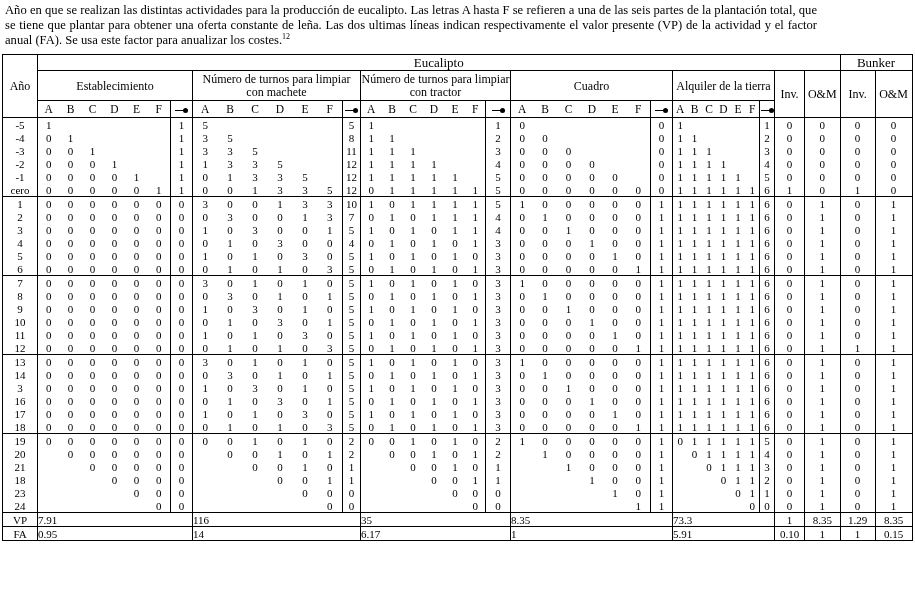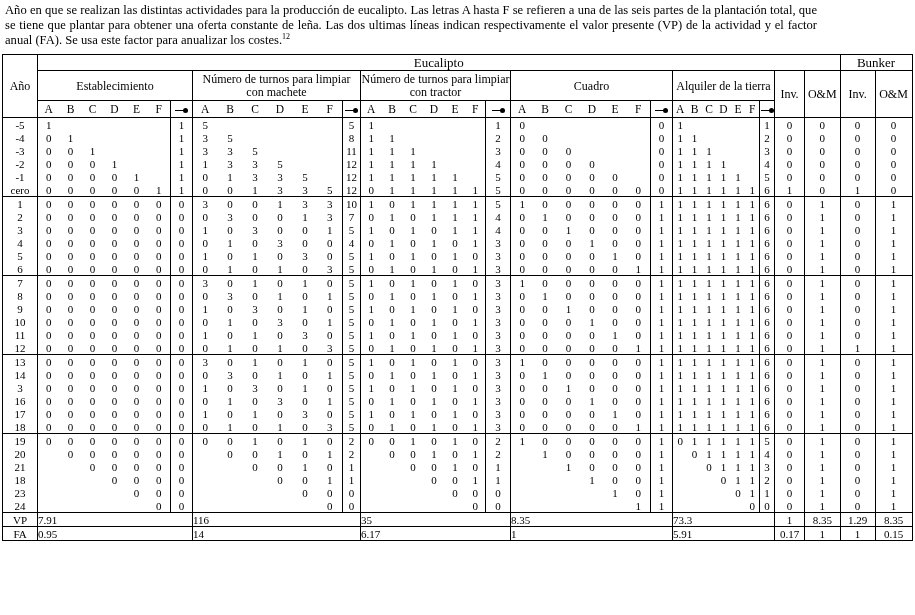--- a/index.html
+++ b/index.html
@@ -1405,20 +1405,20 @@
           <td class="bl">1.29</td>
           <td class="bl">8.35</td>
         </tr>
         <tr>
           <td class="br">FA</td>
           <td class="vp bl br" colspan="7">0.95</td>
           <td class="vp bl br" colspan="7">14</td>
           <td class="vp bl br" colspan="7">6.17</td>
           <td class="vp bl br" colspan="7">1</td>
           <td class="vp bl br" colspan="7">5.91</td>
-          <td class="bl">0.17</td>
+          <td class="bl">0.10</td>
           <td class="bl">1</td>
           <td class="bl">1</td>
           <td class="bl">0.15</td>
         </tr>
       </tbody>
   </table>
 </div>
 
 </body></html>

